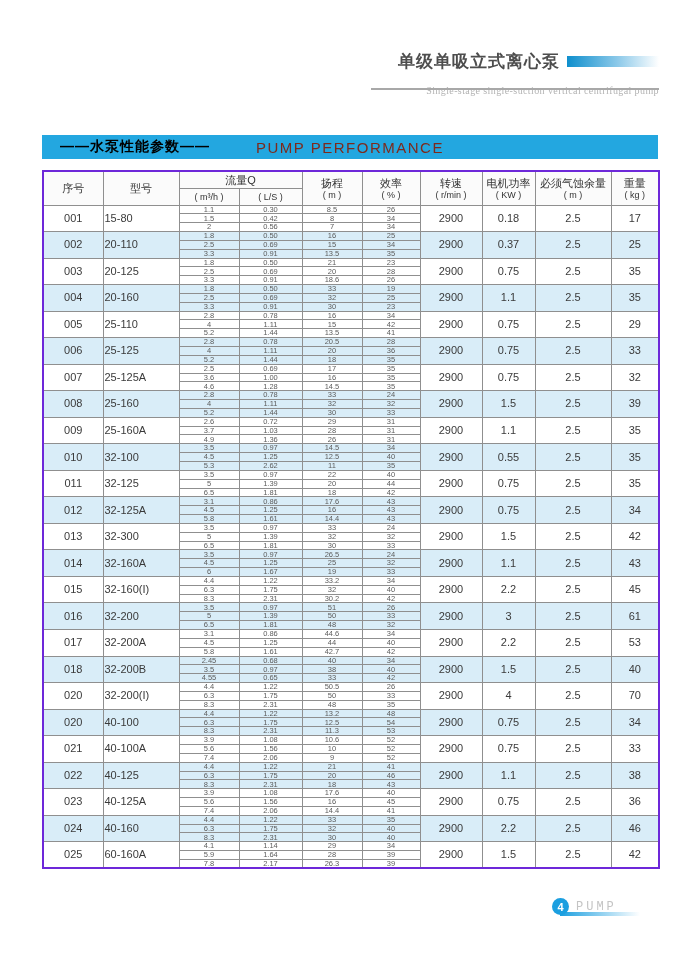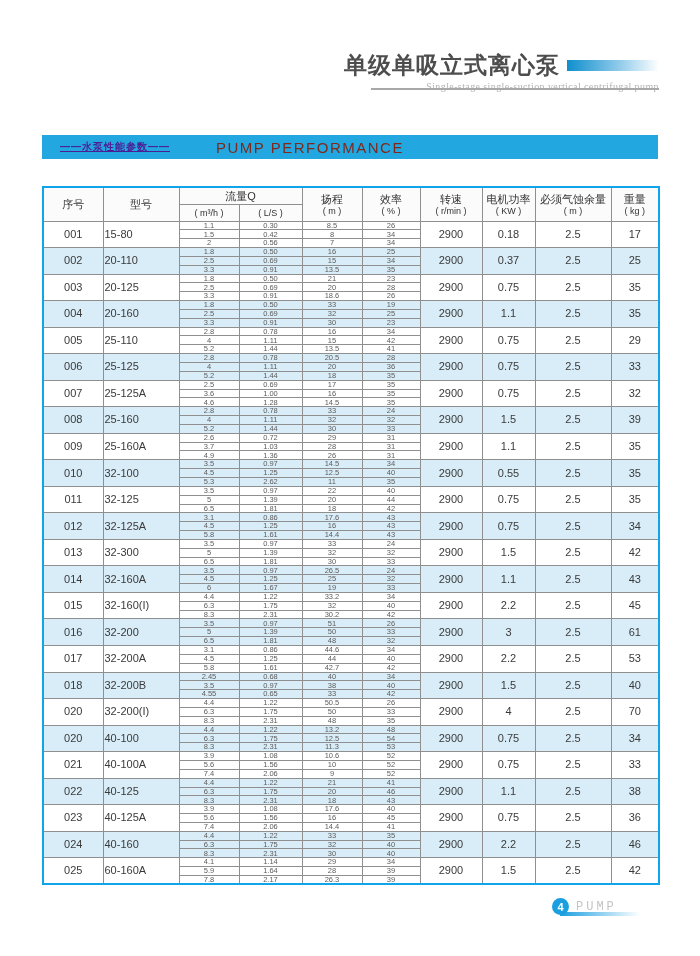--- a/index.html
+++ b/index.html
@@ -10,32 +10,32 @@
     --grid:#8f8f8f;
   }
   *{box-sizing:border-box;}
   html,body{margin:0;padding:0;background:#fff;}
   body{font-family:"Liberation Sans",sans-serif;}
   .page{position:relative;width:700px;height:956px;background:#ffffff;overflow:hidden;}
 
   
   .doc-header{position:absolute;top:50px;right:41px;text-align:right;}
   .doc-title-row{display:flex;align-items:center;justify-content:flex-end;gap:7px;}
-  .doc-title-cn{font-family:"Liberation Serif",serif;font-weight:bold;font-size:23px;color:#4d4d4d;letter-spacing:1px;}
+  .doc-title-cn{font-family:"Liberation Serif",serif;font-weight:bold;font-size:17px;color:#4d4d4d;letter-spacing:1px;}
   .title-gradient{width:92px;height:11px;background:linear-gradient(90deg,#0f8fcd 0%,#8cc9e9 55%,#ffffff 100%);}
-  .doc-subtitle{font-family:"Liberation Serif",serif;font-size:10px;color:#b3b3b3;margin-top:0;letter-spacing:0.4px;}
+  .doc-subtitle{font-family:"Liberation Serif",serif;font-size:10px;color:#b3b3b3;margin-top:12px;letter-spacing:0.4px;}
   .doc-rule{position:absolute;top:88px;right:41px;width:288px;height:2px;background:#a8a8a8;}
 
   
   .banner{position:absolute;left:42px;right:42px;top:135px;height:24px;background:var(--banner-blue);display:flex;align-items:center;}
-  .banner-cn{color:#4c1d95;font-weight:bold;font-size:10px;margin-left:18px;letter-spacing:1px;white-space:nowrap;text-decoration:underline;}
+  .banner-cn{color:#000000;font-weight:bold;font-size:14px;margin-left:18px;letter-spacing:1px;white-space:nowrap;}
   .banner-en{color:var(--banner-red);font-size:15px;margin-left:46px;letter-spacing:1.5px;white-space:nowrap;}
 
   
-  table.perf{position:absolute;left:42px;top:186px;width:616px;border-collapse:collapse;table-layout:fixed;border:2px solid #0ea5e9;}
+  table.perf{position:absolute;left:42px;top:170px;width:616px;border-collapse:collapse;table-layout:fixed;border:2px solid #6d28d9;}
   table.perf th,table.perf td{border:1px solid var(--grid);text-align:center;vertical-align:middle;padding:0;}
   thead th{font-weight:normal;color:#333;background:#fbfbfb;}
   .thr1 th{height:17px;}
   .thr2 th{height:17px;font-size:9px;color:#333;}
   .h-main{font-size:11px;line-height:12px;}
   .h-unit{font-size:9px;line-height:10px;margin-top:1px;}
   .h-single{font-size:11px;}
   tbody td{height:8.85px;line-height:1;font-size:7.5px;color:#5c5c5c;background:#ffffff;}
   tbody td.merged{font-size:11px;color:#3a3a3a;}
   tbody td.model{text-align:left;padding-left:1px;}

